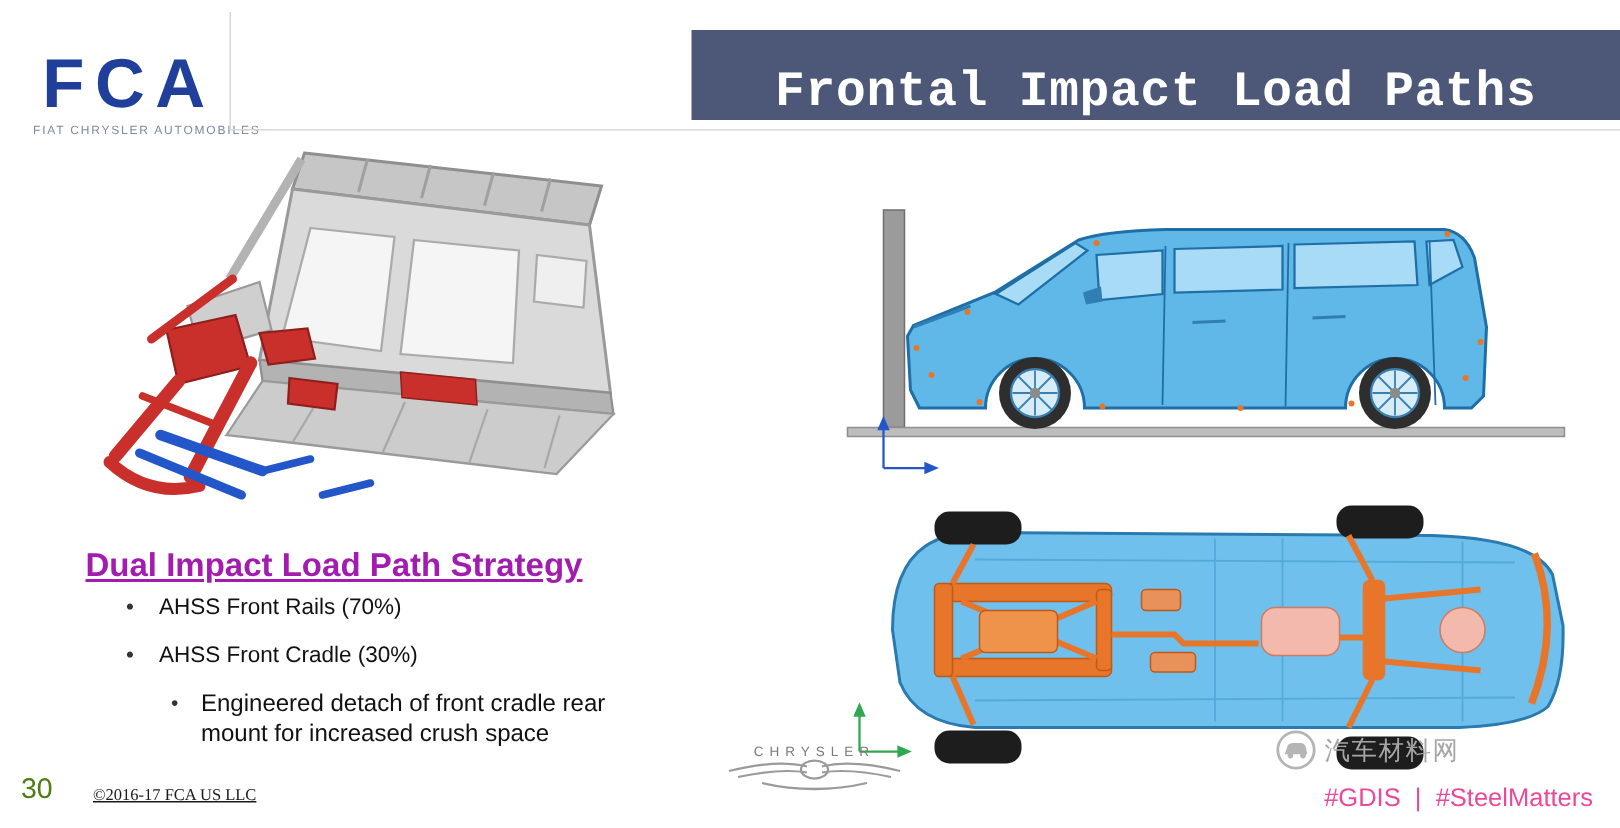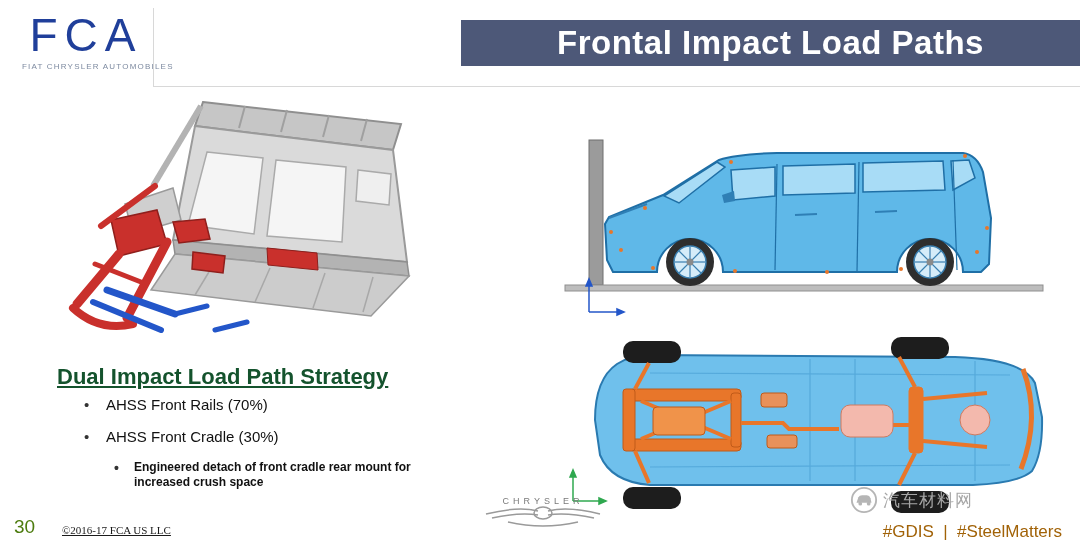--- a/index.html
+++ b/index.html
@@ -2,51 +2,51 @@
 <html><head>
 <meta charset="utf-8">
 <style>
   * { margin:0; padding:0; box-sizing:border-box; }
   html,body { background:#ffffff; }
   body { font-family:"Liberation Sans", sans-serif; }
   .slide { position:relative; width:1080px; height:552px; background:#ffffff; overflow:hidden; }
 
   
   .fca { position:absolute; left:22px; top:12px; width:128px; text-align:center; }
-  .fca-brand { color:#203f9a; font-size:46px; font-weight:400; letter-spacing:7px; line-height:1; }
+  .fca-brand { color:#203f9a; font-size:46px; font-weight:700; letter-spacing:7px; line-height:1;margin-top:20px; }
   .fca-sub { color:#7d8aa0; font-size:8px; letter-spacing:1.2px; margin-top:4px; white-space:nowrap; }
   .v-rule { position:absolute; left:153px; top:8px; width:1px; height:78px; background:#d8d8d8; }
   .h-rule { position:absolute; left:153px; top:86px; width:927px; height:1px; background:#d8d8d8; }
-  .title-bar { position:absolute; left:461px; top:20px; width:619px; height:46px; background:#4d5878;
-               display:flex; align-items:center; justify-content:center; }
+  .title-bar { position:absolute; left:461px; top:20px; width:619px; height:60px; background:#4d5878;
+               display:flex; align-items:flex-end; justify-content:center;font-family:Liberation Mono, monospace; }
   .title-bar h1 { color:#ffffff; font-size:33px; font-weight:bold; letter-spacing:0.5px; white-space:nowrap; }
 
   
   .biw { position:absolute; left:55px; top:92px; width:365px; height:268px; }
 
   
   .strategy-heading { position:absolute; left:57px; top:364px; font-size:22px; font-weight:bold;
-                      text-decoration:underline; color:#14532d; white-space:nowrap; }
+                      text-decoration:underline; color:#a21caf; white-space:nowrap; }
   .bullets { position:absolute; left:84px; top:396px; width:420px; }
   .bullet { display:flex; font-size:15px; color:#111; margin-bottom:13px; line-height:1.25; }
   .bullet .marker { width:22px; flex:0 0 22px; color:#333; }
   .bullet .marker::before { content:"\2022"; }
-  .bullet.sub { margin-left:30px; font-size:12px; width:330px; margin-bottom:0;font-weight:bold; }
+  .bullet.sub { margin-left:30px; font-size:16px; width:330px; margin-bottom:0; }
   .bullet.sub .marker { width:20px; flex:0 0 20px; font-size:14px; }
 
   
   .sim-side { position:absolute; left:525px; top:100px; width:530px; height:235px; }
   .sim-bottom { position:absolute; left:555px; top:335px; width:505px; height:185px; }
 
   
   .chrysler-badge { position:absolute; left:478px; top:494px; width:130px; height:34px; }
   .page-number { position:absolute; left:14px; top:516px; font-size:19px; color:#4d7c0f; }
   .copyright { position:absolute; left:62px; top:524px; font-size:11px; color:#1a1a1a;
                text-decoration:underline; white-space:nowrap;font-family:Liberation Serif, serif; }
-  .hashtags { position:absolute; right:18px; top:522px; font-size:17px; color:#a16207;
+  .hashtags { position:absolute; right:18px; top:522px; font-size:17px; color:#ec4899;
               white-space:pre; }
   .watermark { position:absolute; left:850px; top:486px; display:flex; align-items:center;
                gap:5px; z-index:5; }
   .wm-icon { width:28px; height:28px; }
   .wm-text { font-size:17px; color:#a6a6a6; letter-spacing:1px; white-space:nowrap; }
 </style>
 </head>
 <body>
 
 <div class="slide">

